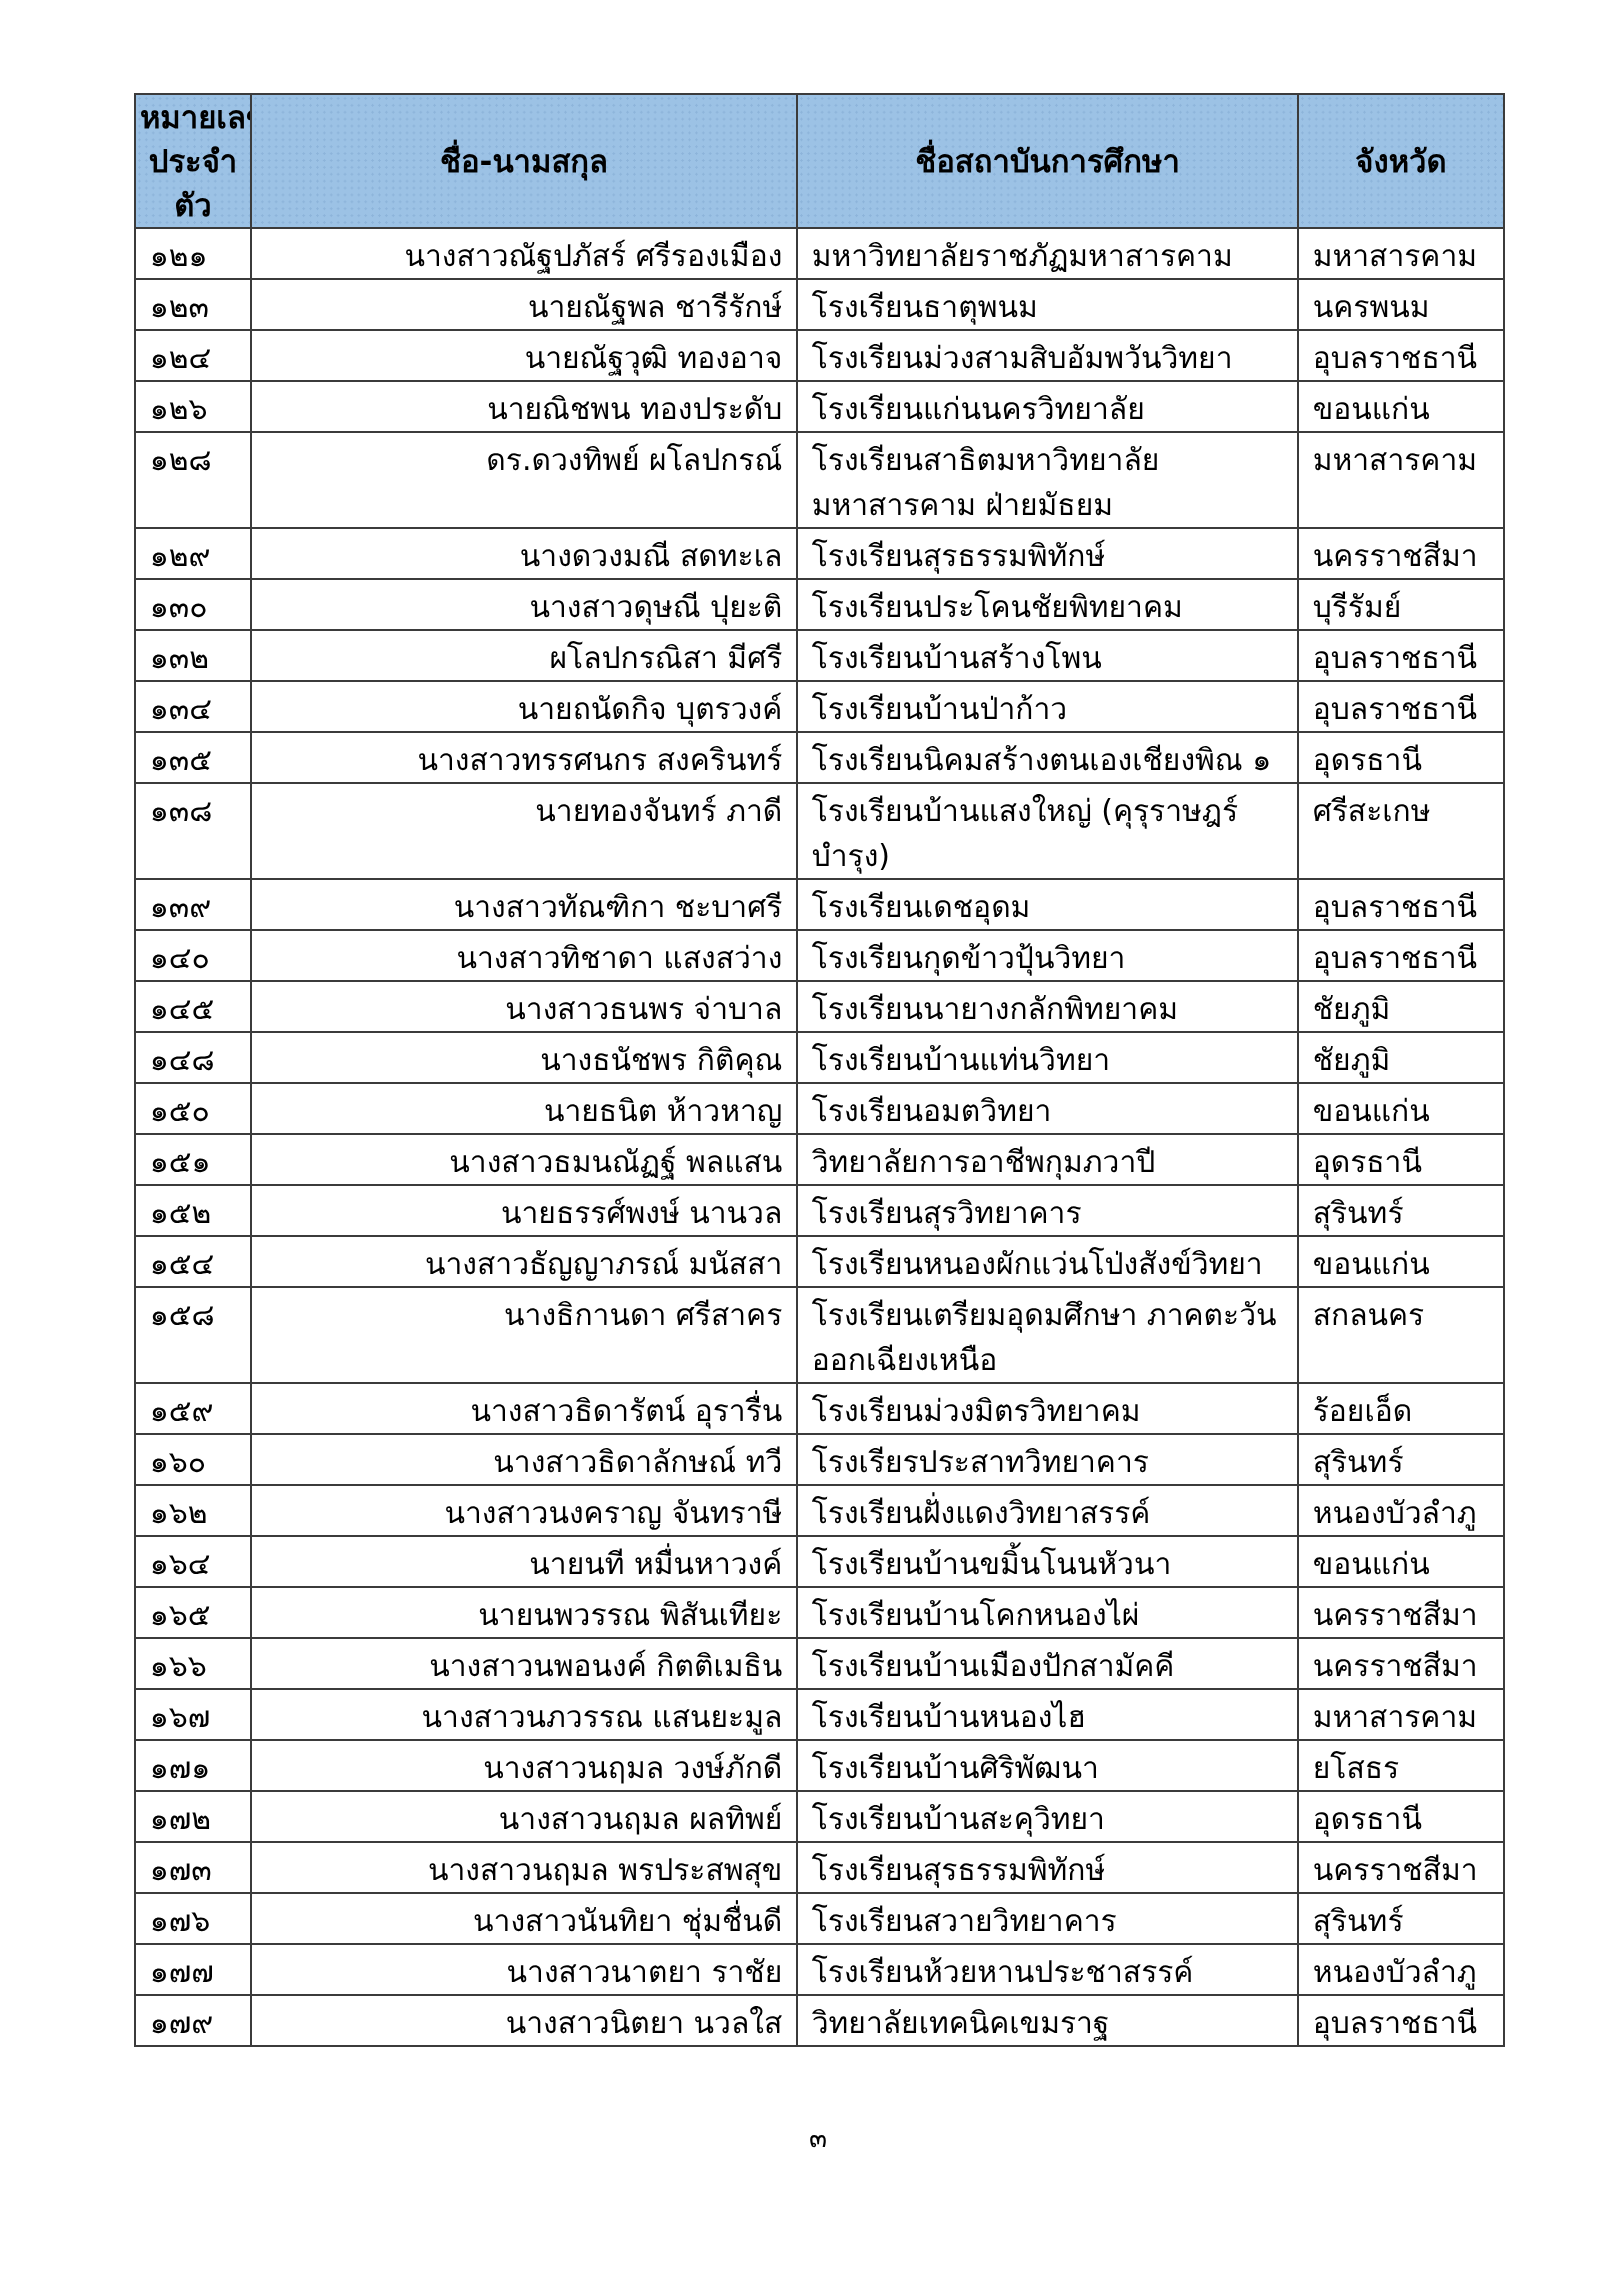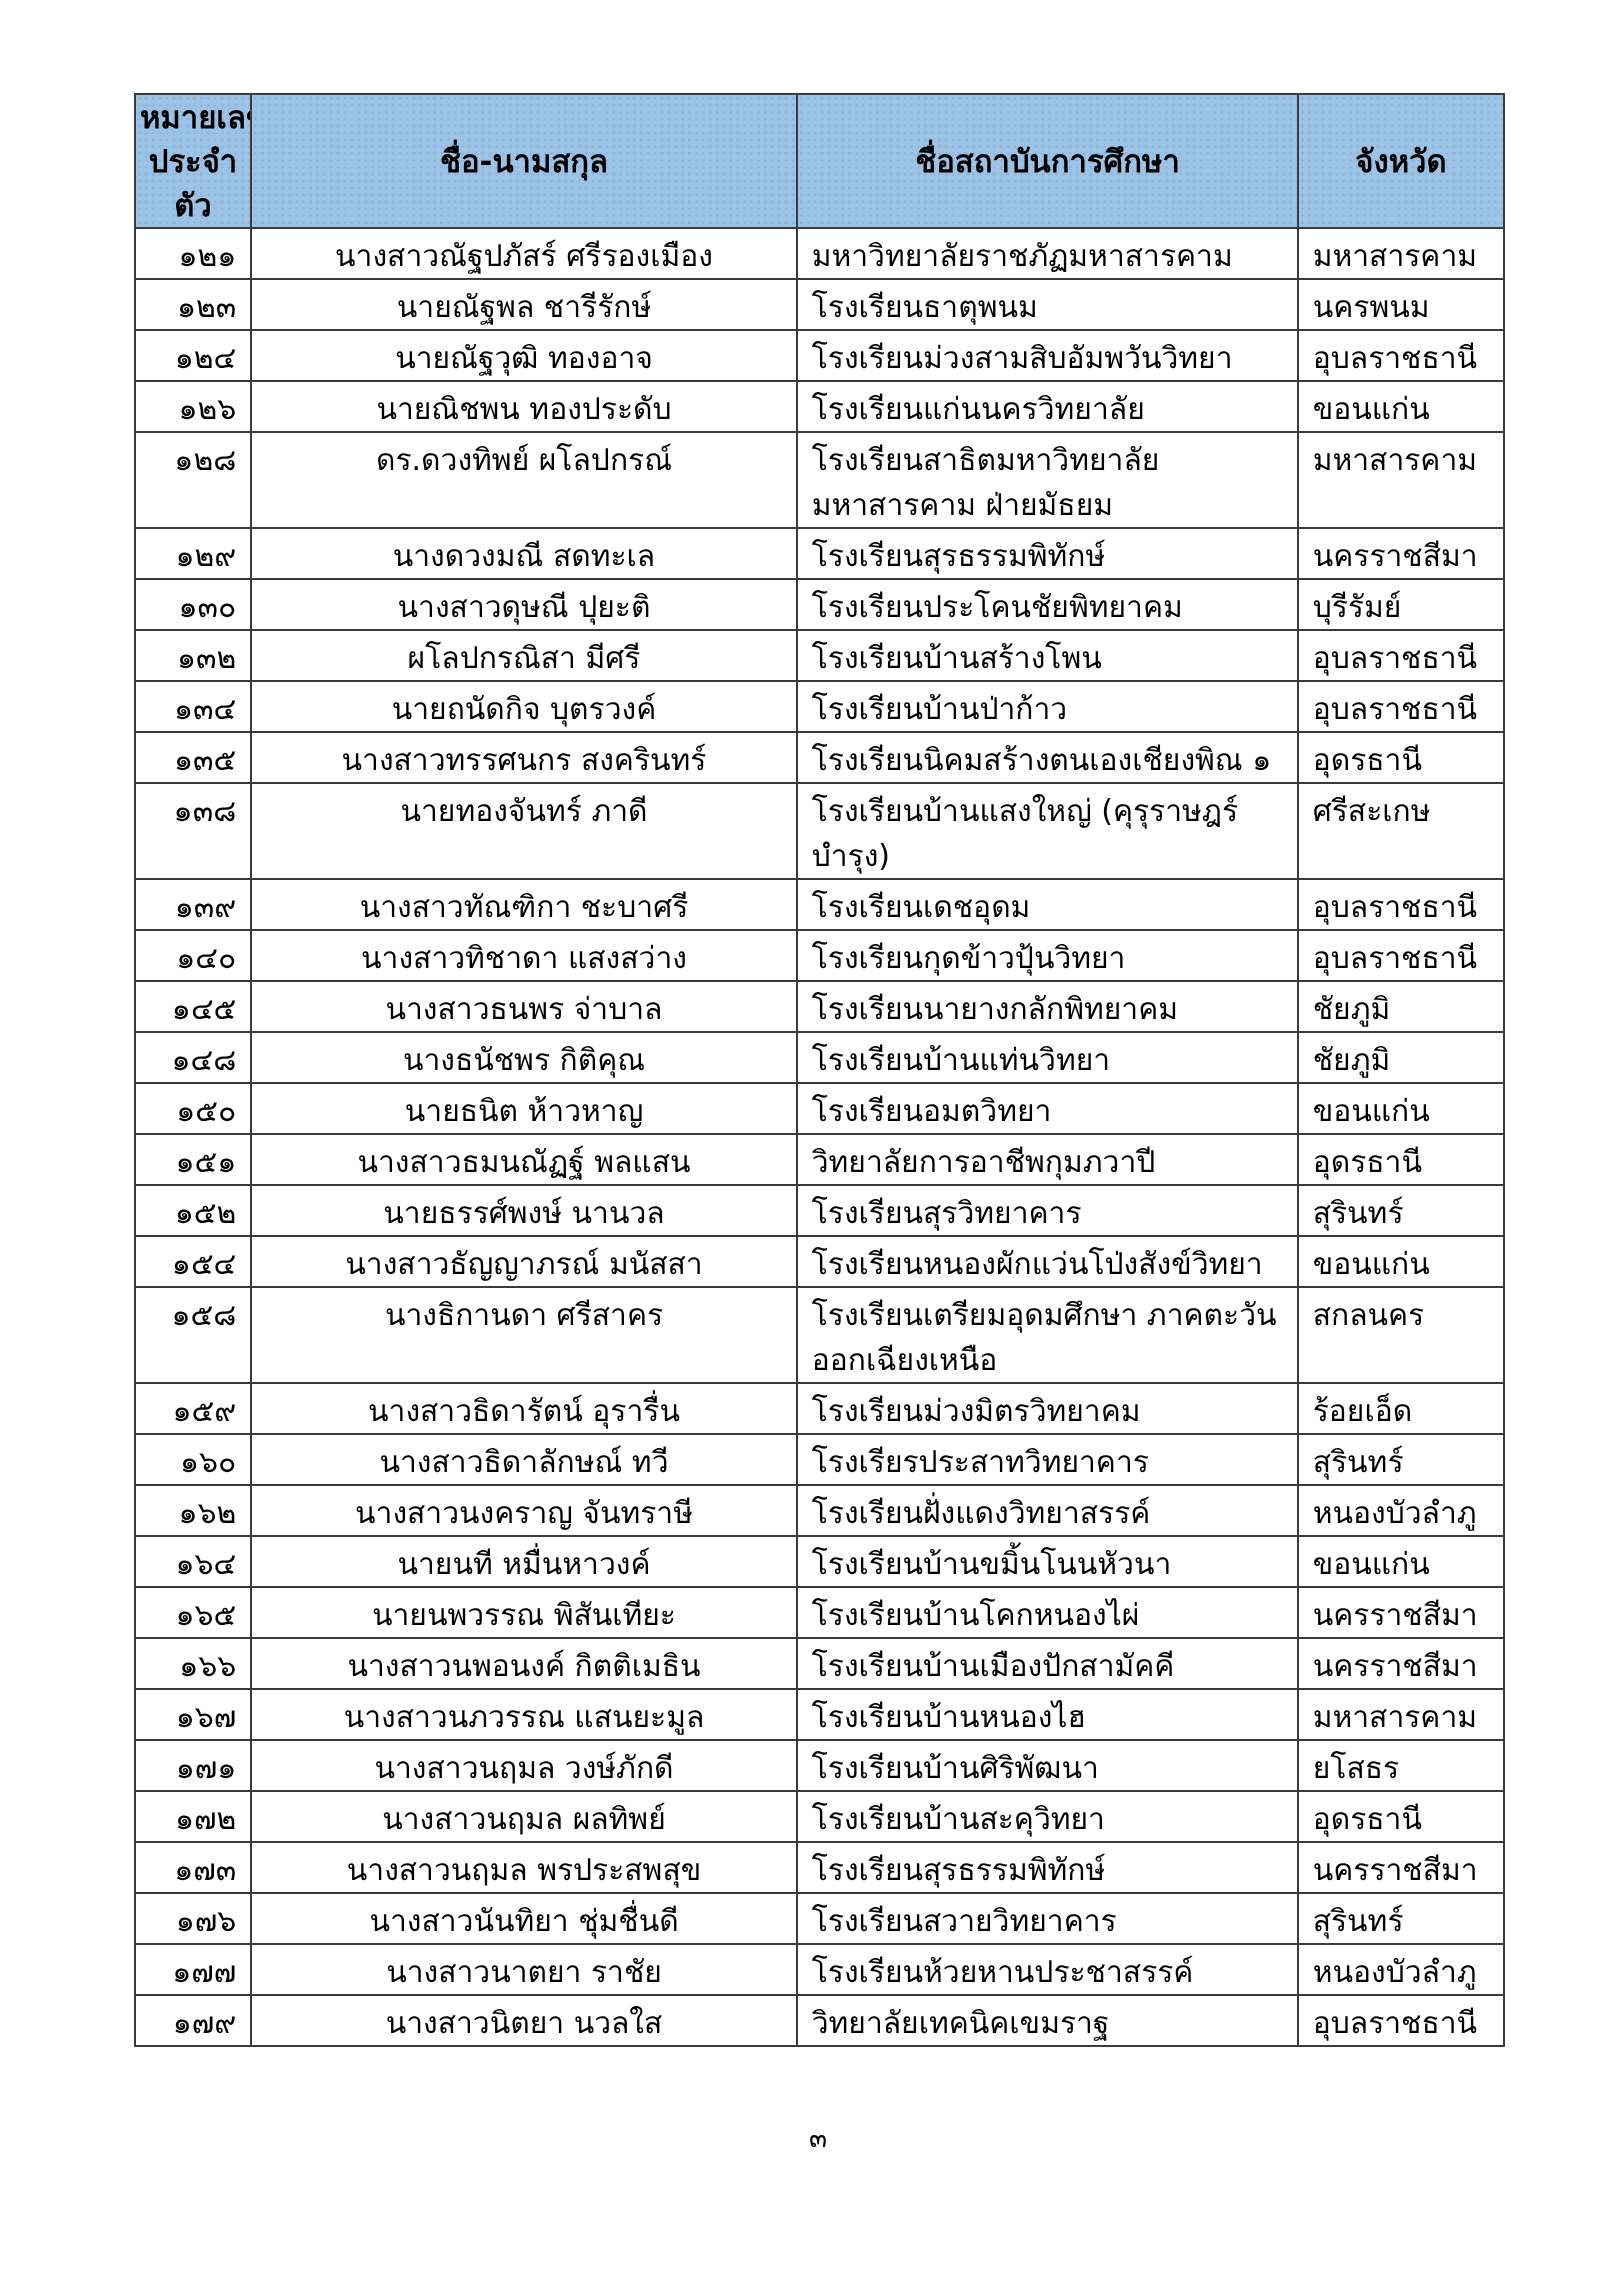--- a/index.html
+++ b/index.html
@@ -40,22 +40,22 @@
     padding: 0 3.9px;
   }
   table.roster td {
     height: 51px;
     font-size: 30px;
     line-height: 45px;
     vertical-align: top;
     padding: 3.9px 13.7px 0 13.7px;
     word-break: break-word;
   }
-  td.col-id { text-align: right; padding-left: 3.9px; padding-right: 3.9px; }
-  td.col-name { text-align: center; }
+  td.col-id { text-align: left; padding-left: 3.9px; padding-right: 3.9px; }
+  td.col-name { text-align: right; }
   td.col-inst { text-align: left; }
   td.col-prov { text-align: left; }
   .th-line { display: block; }
   .page-number {
     position: absolute;
     left: 134px;
     top: 2117px;
     width: 1368px;
     text-align: center;
     font-size: 26.5px;

